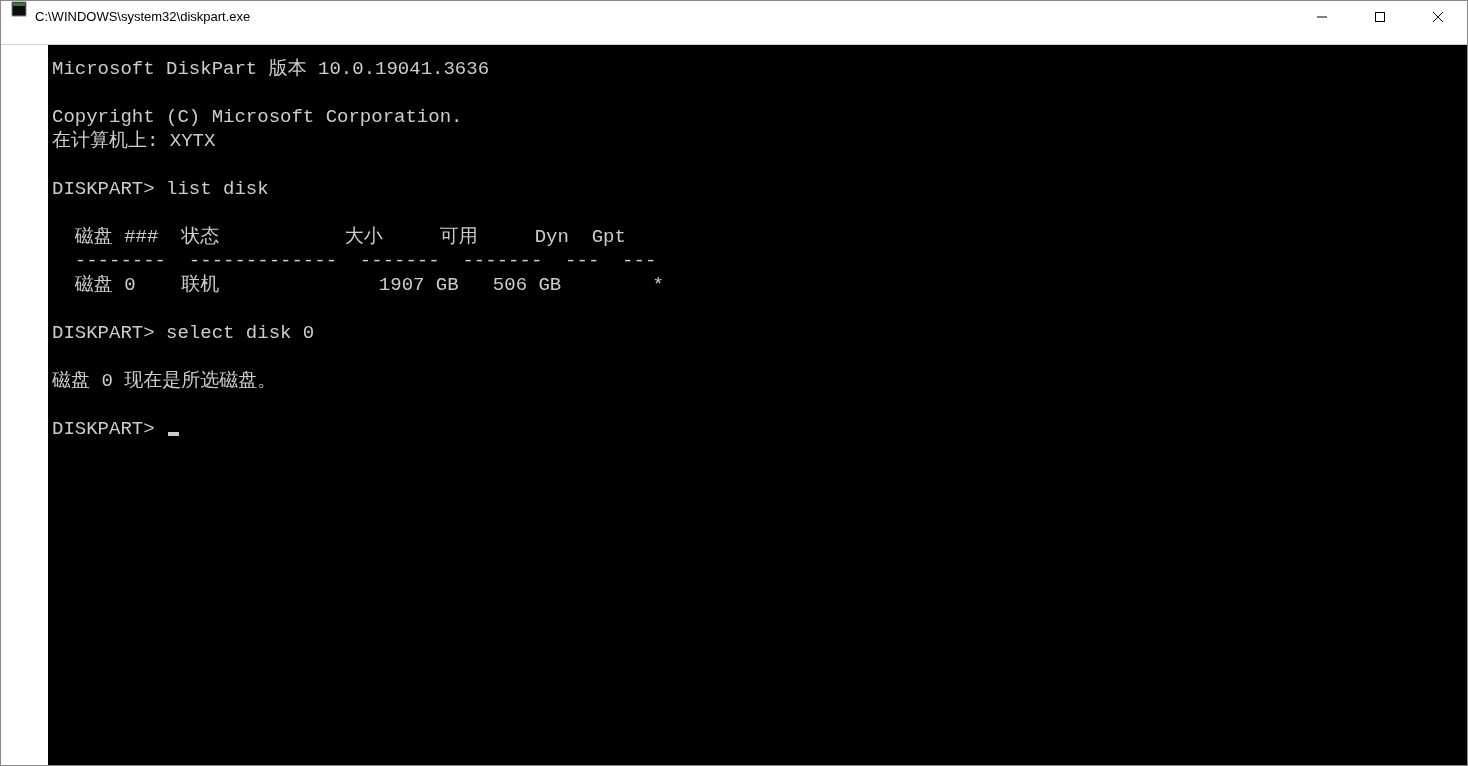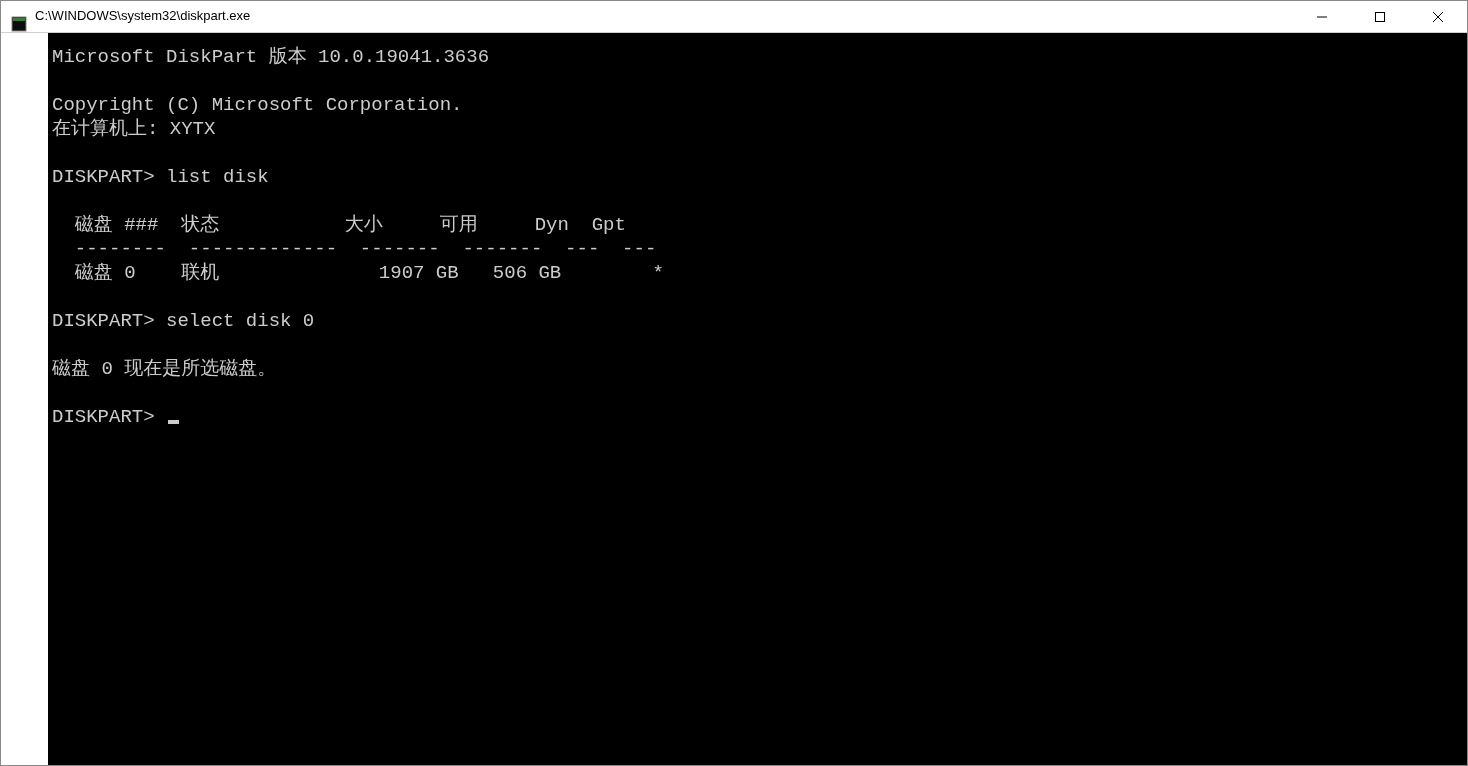--- a/index.html
+++ b/index.html
@@ -9,24 +9,24 @@
     }
     body {
       width: 1468px;
       height: 766px;
       background: #ffffff;
       font-family: "Segoe UI", Tahoma, sans-serif;
       overflow: hidden;
       border: 1px solid #888;
     }
     .titlebar {
-      height: 32px;
+      height: 44px;
       background: #ffffff;
       display: flex;
-      align-items: flex-end;
+      align-items: flex-start;
       border-bottom: 1px solid #d0d0d0;
     }
     .titlebar-icon {
       width: 16px;
       height: 16px;
       margin: 0 8px 0 10px;
       display: inline-block;
       flex-shrink: 0;
     }
     .titlebar-icon svg { display: block; }

